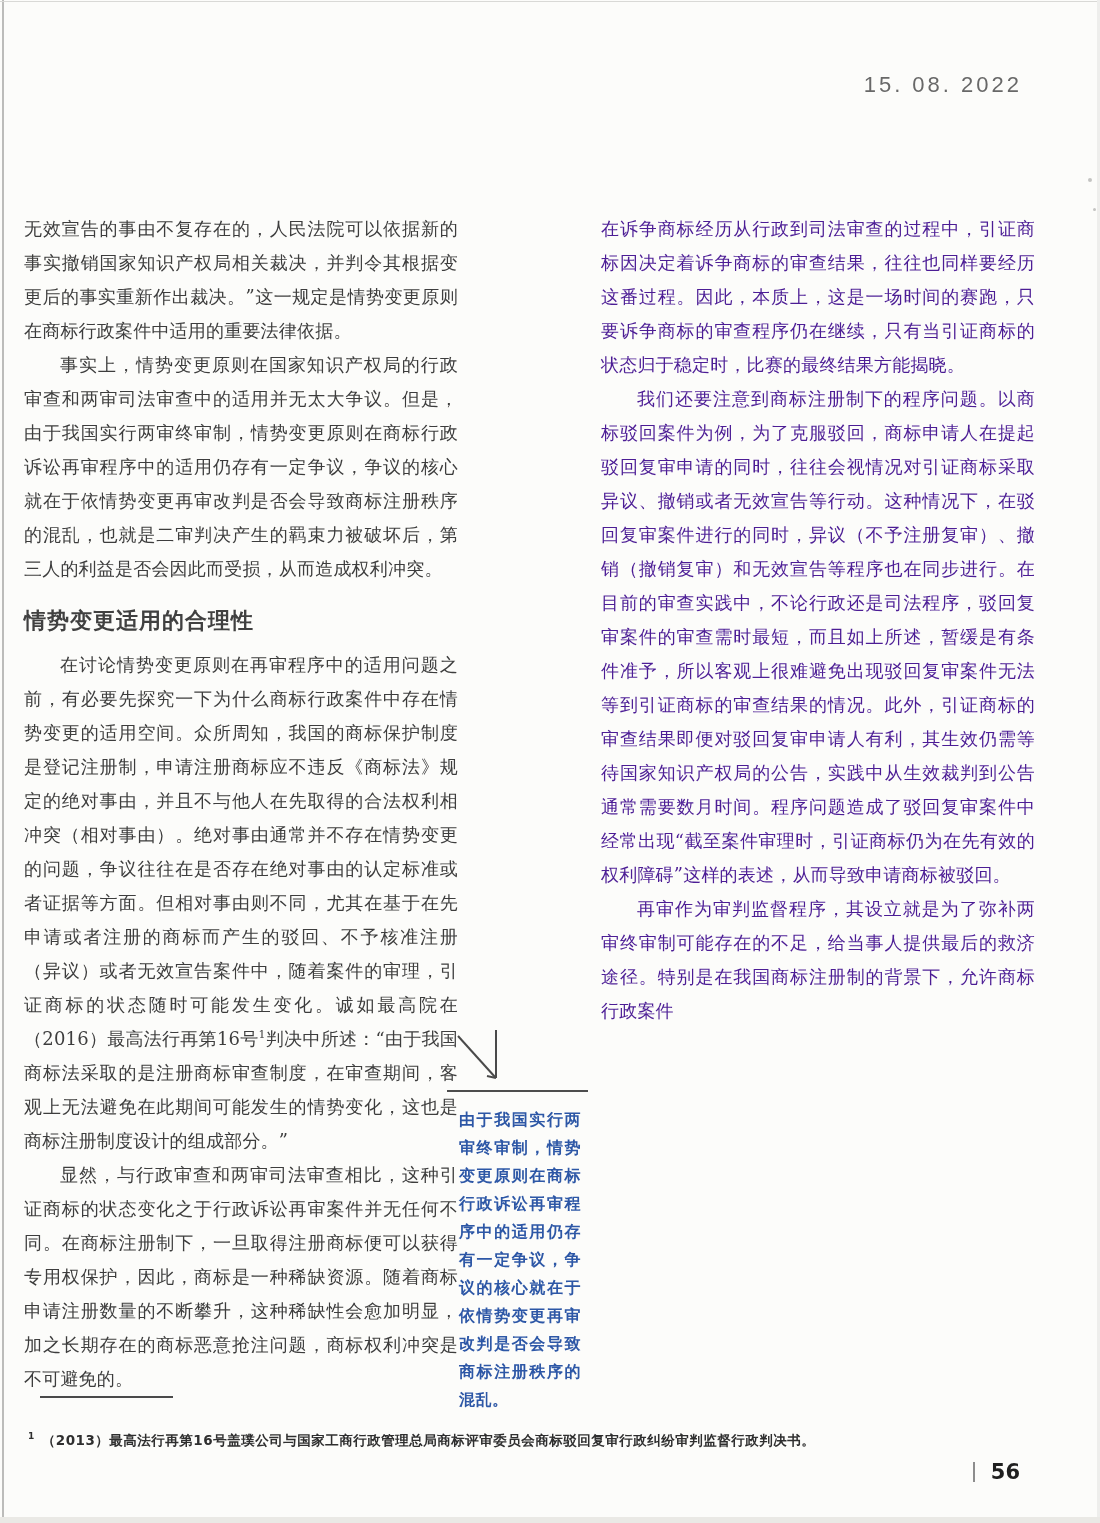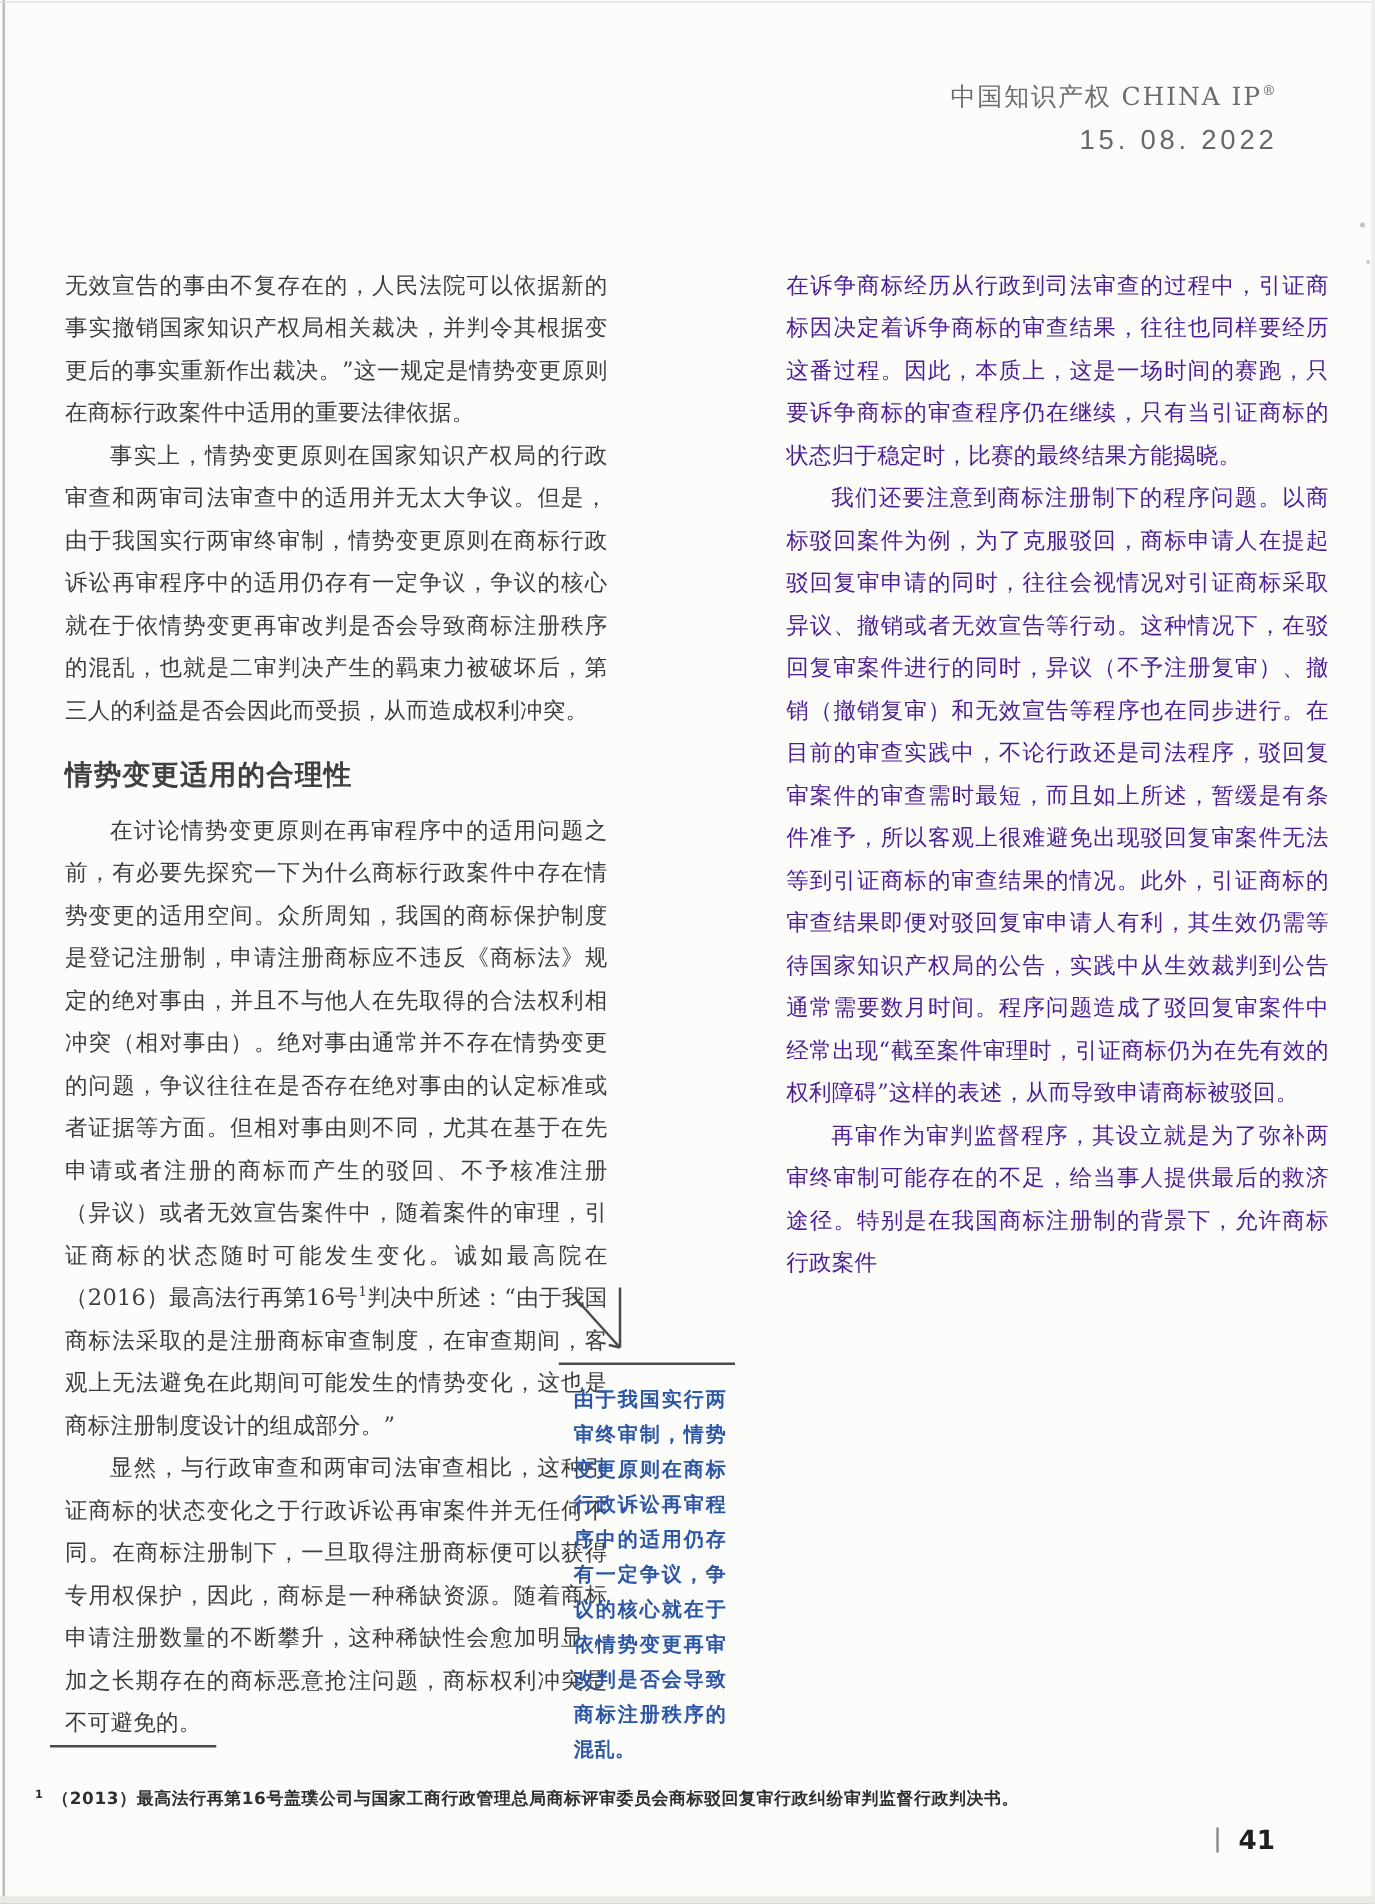--- a/index.html
+++ b/index.html
@@ -17,21 +17,21 @@
 
   
   .header{position:absolute;top:64px;right:78px;text-align:right;color:#6d6d6d;}
   .brand{font-size:20px;letter-spacing:1.5px;}
   .brand sup{font-size:11px;vertical-align:super;}
   .issue-date{font-size:22px;letter-spacing:3px;margin-top:8px;color:#686868;
     font-family:"Liberation Sans","DejaVu Sans",sans-serif;}
 
   
   .col{position:absolute;top:212px;width:434px;font-size:18px;line-height:34px;
-    text-align:justify;color:#3d3d3d;letter-spacing:.2px;margin-left:28px;}
+    text-align:justify;color:#3d3d3d;letter-spacing:.2px;}
   .col-left{left:24px;}
   .col-right{left:601px;}
   .col p{margin:0;text-indent:2em;}
   .col p.cont{text-indent:0;}
   .section-heading{
     font-family:"DejaVu Sans","Liberation Sans",sans-serif;
     font-size:22px;font-weight:bold;color:#404040;
     margin:20px 0 12px 0;line-height:30px;letter-spacing:1px;text-indent:0;}
   sup.fnref{font-size:11px;line-height:0;vertical-align:super;}
 
@@ -62,21 +62,20 @@
 <div class="page">
 
   <div class="edge-left"></div>
   <div class="edge-top"></div>
   <div class="edge-right"></div>
   <div class="edge-bottom"></div>
   <div class="speck" style="left:1088px;top:178px;width:4px;height:4px;"></div>
   <div class="speck" style="left:1093px;top:208px;width:3px;height:3px;"></div>
 
   <header class="header" style="color: rgb(109, 109, 109);">
-    <div class="brand"><span>中国知识产权 CHINA IP</span><sup>®</sup></div>
     <div class="issue-date">15. 08. 2022</div>
   </header>
 
   <section class="col col-left" style="color: rgb(61, 61, 61);">
     <p class="cont">无效宣告的事由不复存在的，人民法院可以依据新的事实撤销国家知识产权局相关裁决，并判令其根据变更后的事实重新作出裁决。”这一规定是情势变更原则在商标行政案件中适用的重要法律依据。</p>
     <p>事实上，情势变更原则在国家知识产权局的行政审查和两审司法审查中的适用并无太大争议。但是，由于我国实行两审终审制，情势变更原则在商标行政诉讼再审程序中的适用仍存有一定争议，争议的核心就在于依情势变更再审改判是否会导致商标注册秩序的混乱，也就是二审判决产生的羁束力被破坏后，第三人的利益是否会因此而受损，从而造成权利冲突。</p>
     <h2 class="section-heading">情势变更适用的合理性</h2>
     <p><span>在讨论情势变更原则在再审程序中的适用问题之前，有必要先探究一下为什么商标行政案件中存在情势变更的适用空间。众所周知，我国的商标保护制度是登记注册制，申请注册商标应不违反《商标法》规定的绝对事由，并且不与他人在先取得的合法权利相冲突（相对事由）。绝对事由通常并不存在情势变更的问题，争议往往在是否存在绝对事由的认定标准或者证据等方面。但相对事由则不同，尤其在基于在先申请或者注册的商标而产生的驳回、不予核准注册（异议）或者无效宣告案件中，随着案件的审理，引证商标的状态随时可能发生变化。诚如最高院在（2016）最高法行再第16号</span><sup class="fnref">1</sup><span>判决中所述：“由于我国商标法采取的是注册商标审查制度，在审查期间，客观上无法避免在此期间可能发生的情势变化，这也是商标注册制度设计的组成部分。”</span></p>
     <p>显然，与行政审查和两审司法审查相比，这种引证商标的状态变化之于行政诉讼再审案件并无任何不同。在商标注册制下，一旦取得注册商标便可以获得专用权保护，因此，商标是一种稀缺资源。随着商标申请注册数量的不断攀升，这种稀缺性会愈加明显，加之长期存在的商标恶意抢注问题，商标权利冲突是不可避免的。</p>
   </section>
@@ -95,16 +94,16 @@
     <p class="cont">在诉争商标经历从行政到司法审查的过程中，引证商标因决定着诉争商标的审查结果，往往也同样要经历这番过程。因此，本质上，这是一场时间的赛跑，只要诉争商标的审查程序仍在继续，只有当引证商标的状态归于稳定时，比赛的最终结果方能揭晓。</p>
     <p>我们还要注意到商标注册制下的程序问题。以商标驳回案件为例，为了克服驳回，商标申请人在提起驳回复审申请的同时，往往会视情况对引证商标采取异议、撤销或者无效宣告等行动。这种情况下，在驳回复审案件进行的同时，异议（不予注册复审）、撤销（撤销复审）和无效宣告等程序也在同步进行。在目前的审查实践中，不论行政还是司法程序，驳回复审案件的审查需时最短，而且如上所述，暂缓是有条件准予，所以客观上很难避免出现驳回复审案件无法等到引证商标的审查结果的情况。此外，引证商标的审查结果即便对驳回复审申请人有利，其生效仍需等待国家知识产权局的公告，实践中从生效裁判到公告通常需要数月时间。程序问题造成了驳回复审案件中经常出现“截至案件审理时，引证商标仍为在先有效的权利障碍”这样的表述，从而导致申请商标被驳回。</p>
     <p>再审作为审判监督程序，其设立就是为了弥补两审终审制可能存在的不足，给当事人提供最后的救济途径。特别是在我国商标注册制的背景下，允许商标行政案件</p>
   </section>
 
   <div class="fn-rule"></div>
   <p class="footnote"><sup>1</sup><span>（2013）最高法行再第16号盖璞公司与国家工商行政管理总局商标评审委员会商标驳回复审行政纠纷审判监督行政判决书。</span></p>
 
   <div class="pageno">
     <span class="bar"></span>
-    <span>41</span>
+    <span>56</span>
   </div>
 
 </div>
 
 </body></html>

